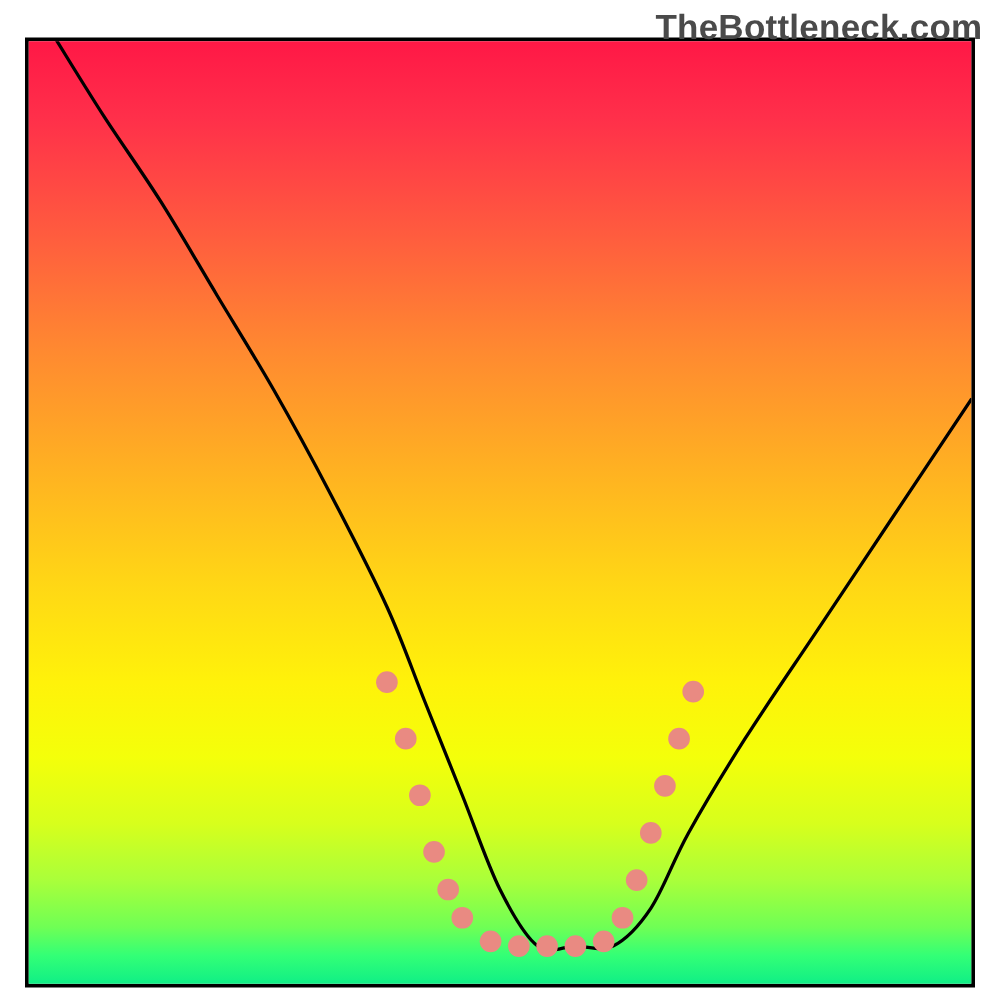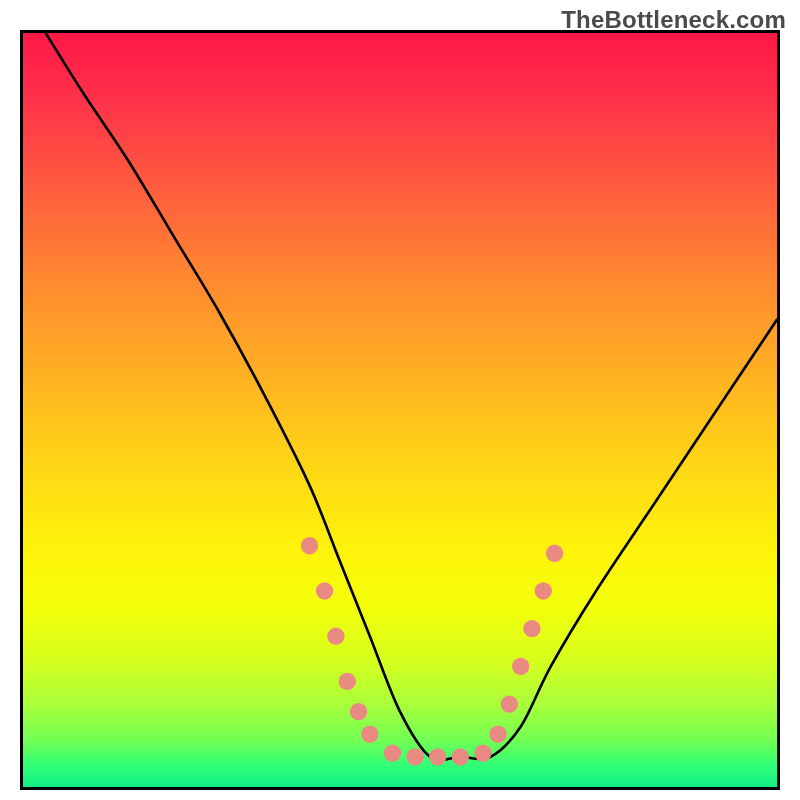--- a/index.html
+++ b/index.html
@@ -7,21 +7,21 @@
   .chart-wrap {
     position: relative;
     width: 800px;
     height: 800px;
   }
   .watermark {
     position: absolute;
     top: 6px;
     right: 14px;
     font-family: Arial, Helvetica, sans-serif;
-    font-size: 24px;
+    font-size: 28px;
     font-weight: 700;
     color: #4a4a4a;
     letter-spacing: 0.2px;
     z-index: 5;
   }
   .plot-outer {
     position: absolute;
     left: 20px;
     top: 30px;
     width: 760px;

